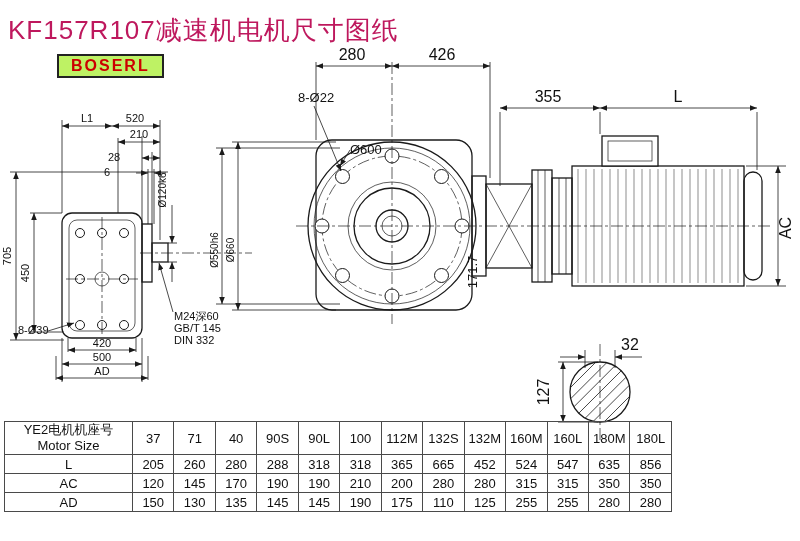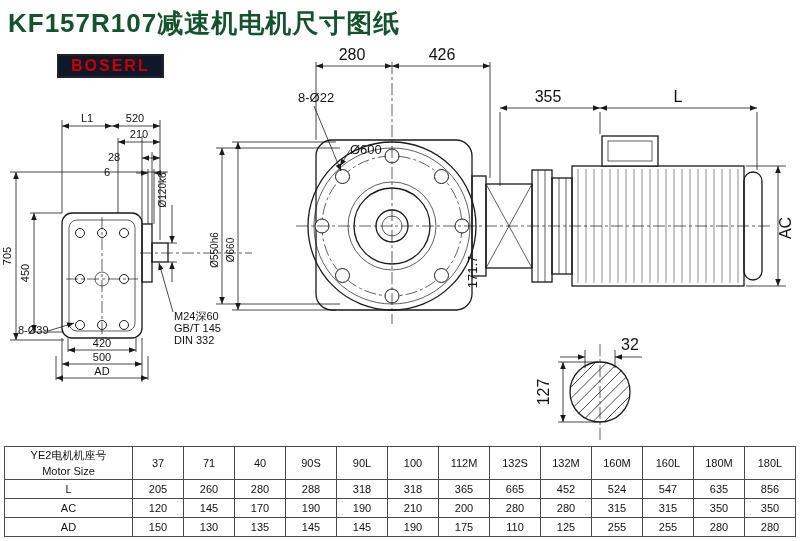--- a/index.html
+++ b/index.html
@@ -1,30 +1,30 @@
 <!DOCTYPE html>
 <html><head>
 <meta charset="utf-8">
 <style>
   html,body{margin:0;padding:0;background:#fff}
   body{width:800px;height:541px;position:relative;font-family:"Liberation Sans",sans-serif;overflow:hidden;color:#111}
-  .title{position:absolute;left:8px;top:6px;font-size:26px;font-weight:bold;color:#14532d;letter-spacing:1px;white-space:nowrap}
-  .brand{position:absolute;left:57px;top:54px;border:2px solid #222;color:#c00;font-weight:bold;font-size:16px;padding:1px 12px;letter-spacing:2px;background:#0f172a}
+  .title{position:absolute;left:8px;top:13px;font-size:26px;font-weight:normal;color:#be185d;letter-spacing:1px;white-space:nowrap}
+  .brand{position:absolute;left:57px;top:54px;border:2px solid #222;color:#c00;font-weight:bold;font-size:16px;padding:1px 12px;letter-spacing:2px;background:#bef264}
   svg.draw{position:absolute;left:0;top:0}
   svg text{font-family:"Liberation Sans",sans-serif;fill:#111}
   .f10{font-size:10px}.f11{font-size:11px}.f13{font-size:13px}.f16{font-size:16px}
   .s1{stroke:#1a1a1a;stroke-width:1.3;fill:none}
   .s0{stroke:#1a1a1a;stroke-width:0.7;fill:none}
   .dim{stroke:#1a1a1a;stroke-width:0.8;fill:none}
   .cl{stroke:#1a1a1a;stroke-width:0.7;fill:none;stroke-dasharray:12 3 3 3}
   .fin{stroke:#1a1a1a;stroke-width:0.5;fill:none}
   .hatch{stroke:#1a1a1a;stroke-width:0.8}
   .hole{fill:#fff;stroke:#1a1a1a;stroke-width:1}
   .wbox{fill:#fff;stroke:#1a1a1a;stroke-width:1.3}
-  table.dims{position:absolute;left:4px;top:446px;width:792px;border-collapse:collapse;table-layout:fixed;font-size:11px}
+  table.dims{position:absolute;left:4px;top:421px;width:668px;border-collapse:collapse;table-layout:fixed;font-size:13px}
   table.dims th,table.dims td{border:1px solid #4a4a4a;text-align:center;font-weight:normal;padding:0;height:18px;white-space:nowrap;overflow:hidden}
   table.dims tr.hd th{height:auto}
   table.dims .hd div{line-height:16px}
 </style>
 </head>
 <body>
 
 <div class="title">KF157R107减速机电机尺寸图纸</div>
 <div class="brand">BOSERL</div>
 

